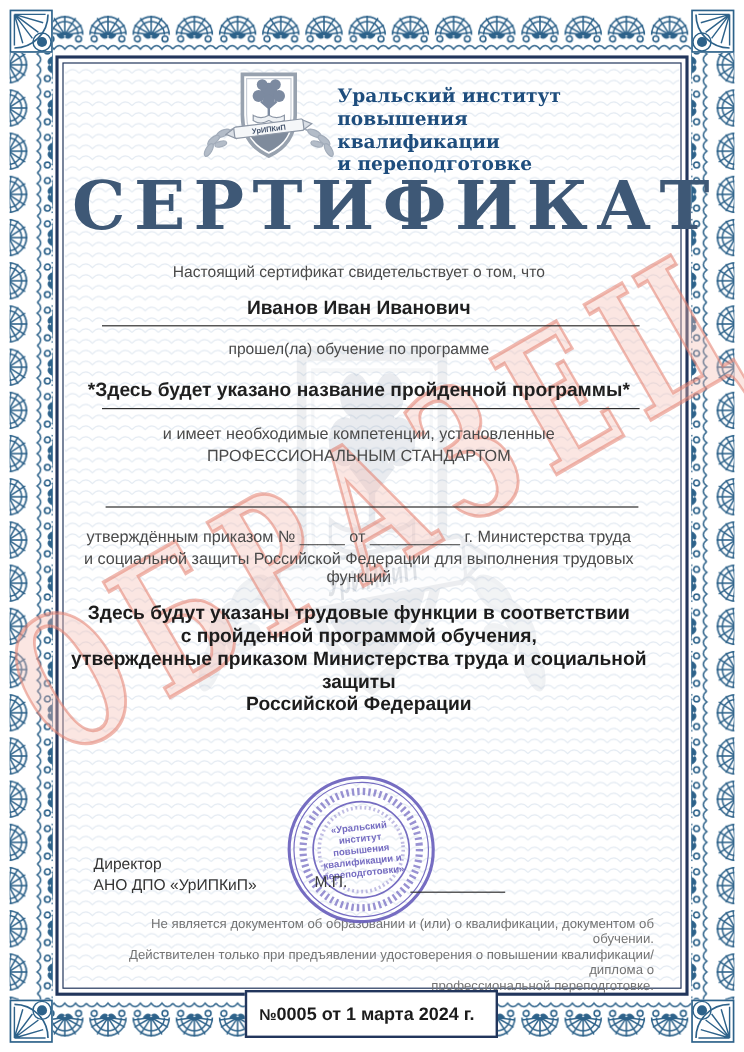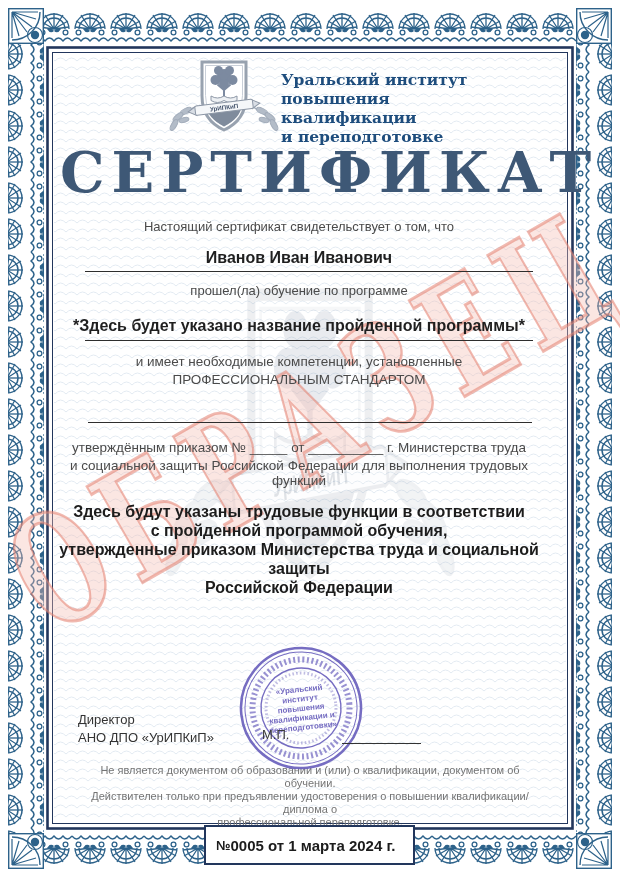--- a/index.html
+++ b/index.html
@@ -31,21 +31,21 @@
   .mid{font-size:13.5px;color:#4a4a4a;}
   .bold-name{font-size:16px;font-weight:bold;color:#1f1f1f;}
   .rule{position:absolute;z-index:4;border-top:1.6px solid #2e2e2e;height:0;}
   .func{font-size:16px;font-weight:bold;color:#1c1c1c;line-height:19px;margin-top:21px;}
   
   .director{position:absolute;left:78px;top:711px;z-index:6;font-size:13px;color:#333;line-height:17.5px;}
   .stamp{position:absolute;left:238px;top:645px;width:126px;height:126px;z-index:5;opacity:.92;
      transform:rotate(-6deg);}
   .mp{position:absolute;left:262px;top:727px;z-index:6;font-size:13px;color:#3a3a3a;}
   .sig-line{position:absolute;left:342px;top:743px;width:79px;z-index:6;border-top:1.5px solid #333;}
-  .disclaimer{position:absolute;left:75px;top:764px;width:470px;z-index:4;text-align:center;
+  .disclaimer{position:absolute;left:75px;top:764px;width:470px;z-index:4;text-align:right;
      font-size:11px;line-height:13px;color:#747474;}
   
   .numbox{position:absolute;left:204px;top:825px;width:211px;height:40px;z-index:7;
      background:#fff;border:2.4px solid #22365c;box-sizing:border-box;
      display:flex;align-items:center;padding-left:10px;}
   .numbox .nl{font-size:13px;font-weight:bold;color:#1c1c1c;}
   .numbox .nv{font-size:15px;font-weight:bold;color:#1c1c1c;white-space:nowrap;}
 </style>
 </head>
 <body>

